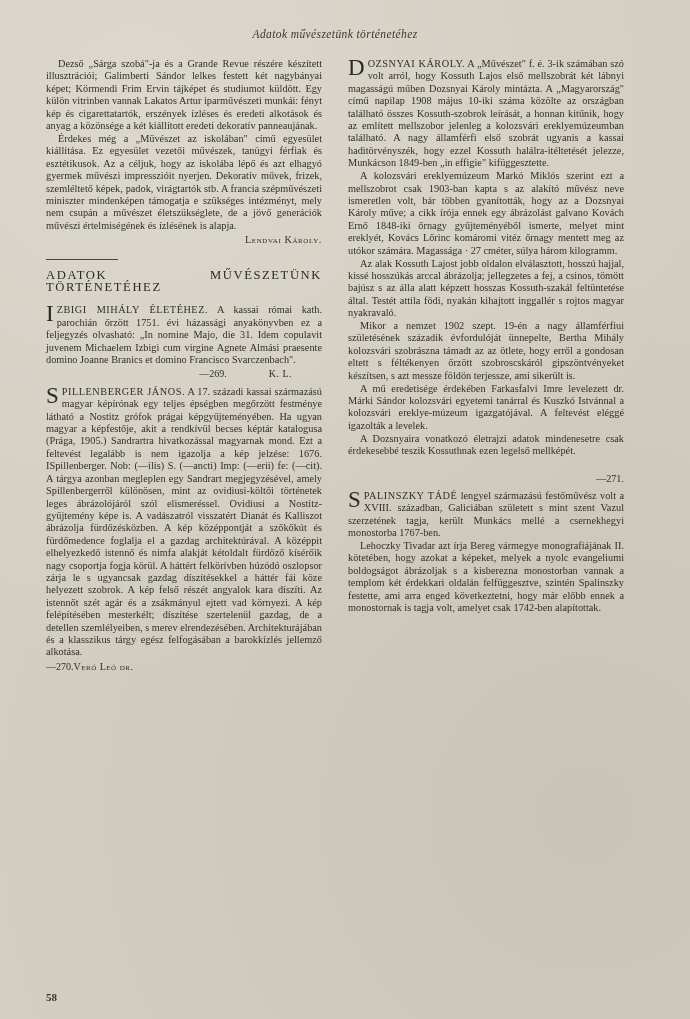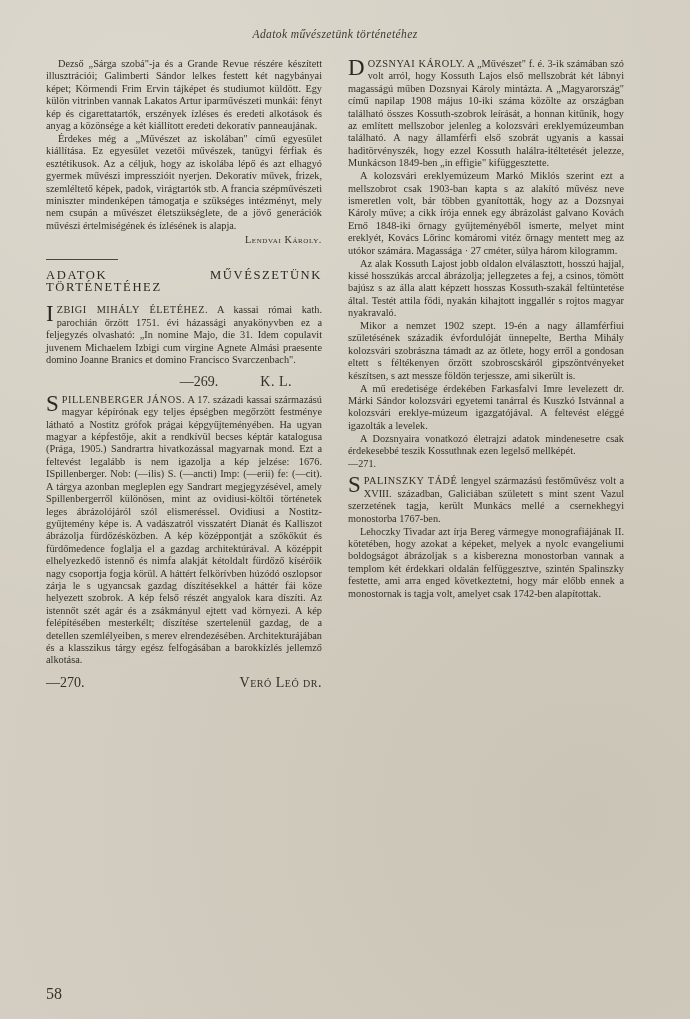--- a/index.html
+++ b/index.html
@@ -84,42 +84,43 @@
   }
   .smallcaps {
     font-variant: small-caps;
     letter-spacing: 0.5px;
   }
   .entry {
     margin-bottom: 5px;
   }
   .end-line {
     display: flex;
-    justify-content: space-between;
-    font-size: 14px;
-    margin-top: 10px;
+    justify-content: flex-start;
+    font-size: 10px;
+    margin-top: 2px;
   }
   .end-line .num {
     font-variant: normal;
   }
   .end-line .name {
     font-variant: small-caps;
     letter-spacing: 0.5px;
   }
   .right-num {
-    text-align: left;
+    text-align: right;
     font-size: 10.2px;
-    margin-top: 0;
+    margin-top: 15px;
   }
   .folio {
     position: absolute;
     left: 46px;
     bottom: 16px;
-    font-size: 16px;
+    font-size: 11px;
     color: #35332c;
+    font-weight: bold;
   }
   .para-block p + p {
     margin-top: 0;
   }
 </style>
 </head>
 <body>
 
 <div class="page">
 

